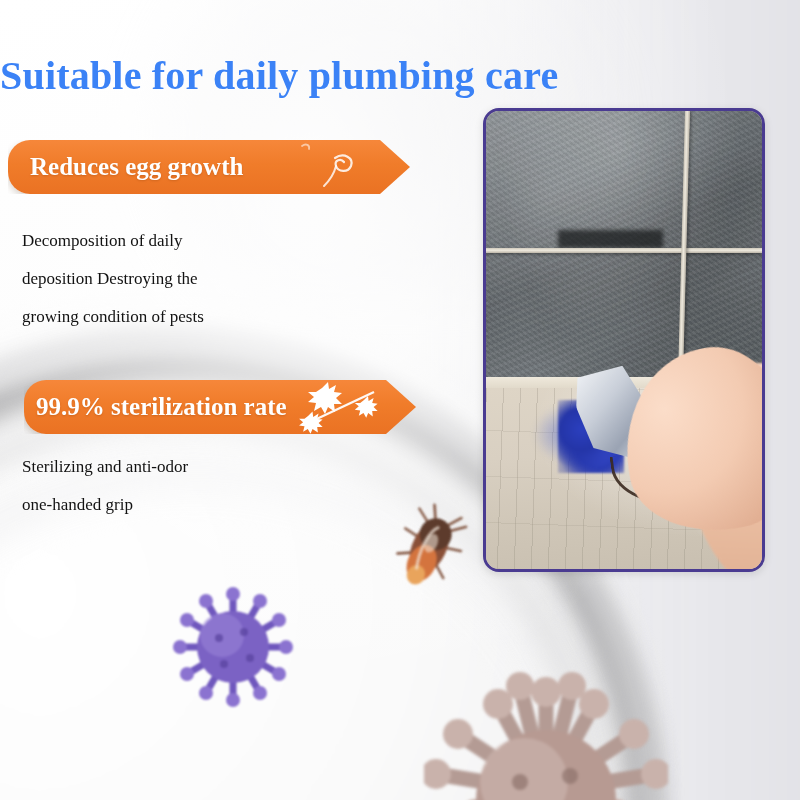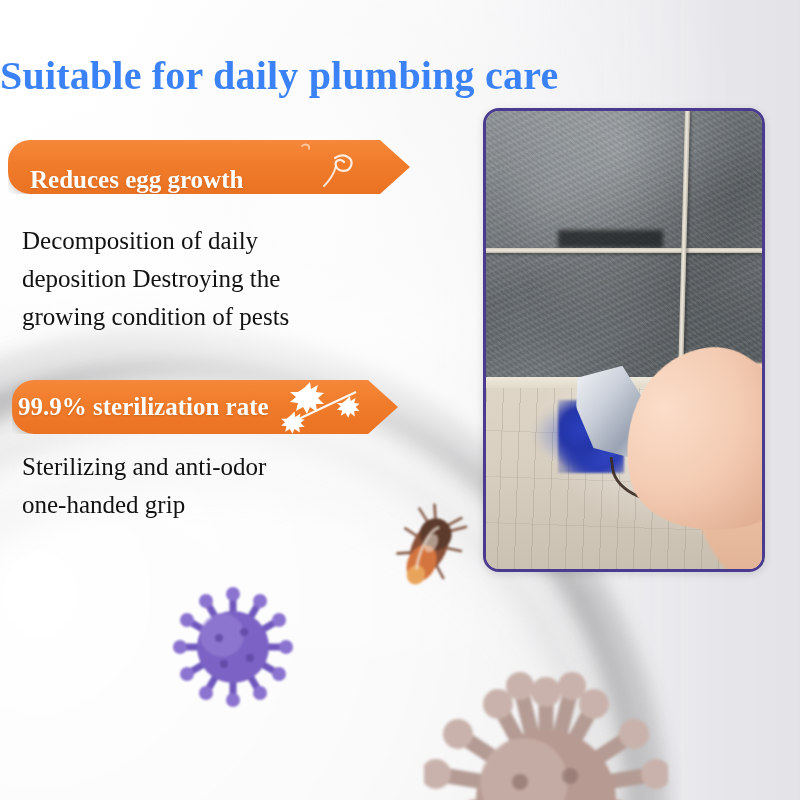--- a/index.html
+++ b/index.html
@@ -118,31 +118,31 @@
     white-space: nowrap;
     text-shadow: 0 1px 2px rgba(150,70,15,.35);
   }
   .banner-art {
     position: absolute;
     top: 0; bottom: 0;
     display: flex; align-items: center; justify-content: center;
     pointer-events: none;
   }
 
-  #banner-egg   { left: 8px; top: 140px;  width: 380px; padding-left: 22px; align-items: flex-end; }
+  #banner-egg   { left: 8px; top: 140px;  width: 380px; padding-left: 22px; }
   #banner-egg .banner-art { right: 42px; width: 74px; }
 
-  #banner-steri { left: 12px; top: 380px;  width: 380px; padding-left: 6px; }
+  #banner-steri { left: 24px; top: 380px;  width: 380px; padding-left: 12px; }
   #banner-steri .banner-art { right: 28px; width: 96px; }
 
   
   .body-text {
     position: absolute;
     font-family: "Liberation Serif", "DejaVu Serif", serif;
-    font-size: 25px;
+    font-size: 17px;
     line-height: 38px;
     color: #121212;
     white-space: pre-line;
     text-shadow: 0 0 6px rgba(255,255,255,.95), 0 0 14px rgba(255,255,255,.8);
   }
   #text-egg   { left: 22px; top: 222px; width: 330px; }
   #text-steri { left: 22px; top: 448px; width: 330px; }
 
   
   #photo-panel {

